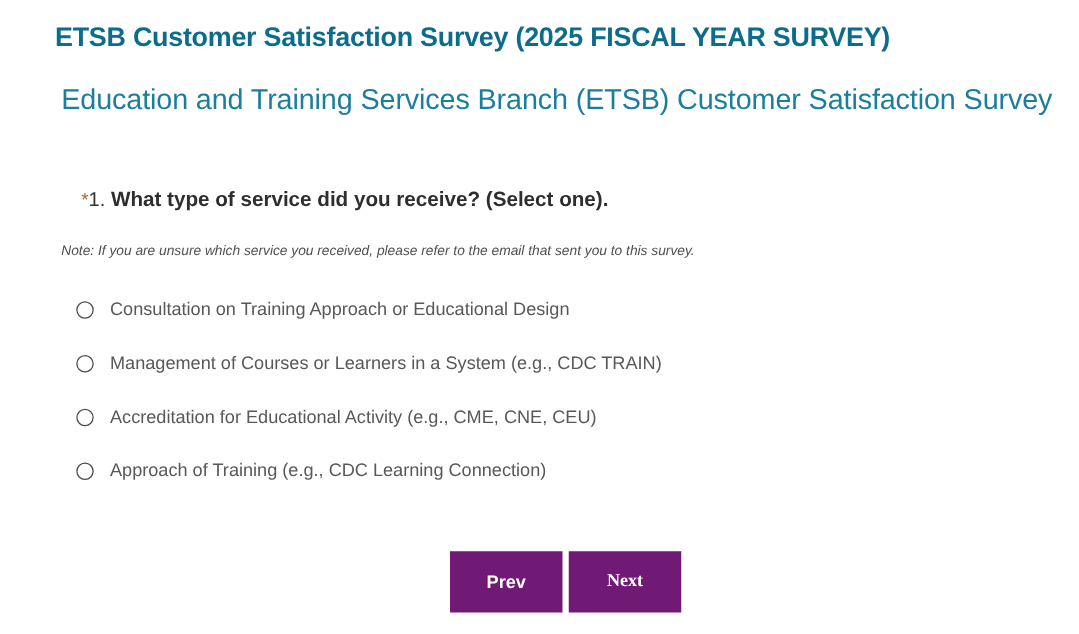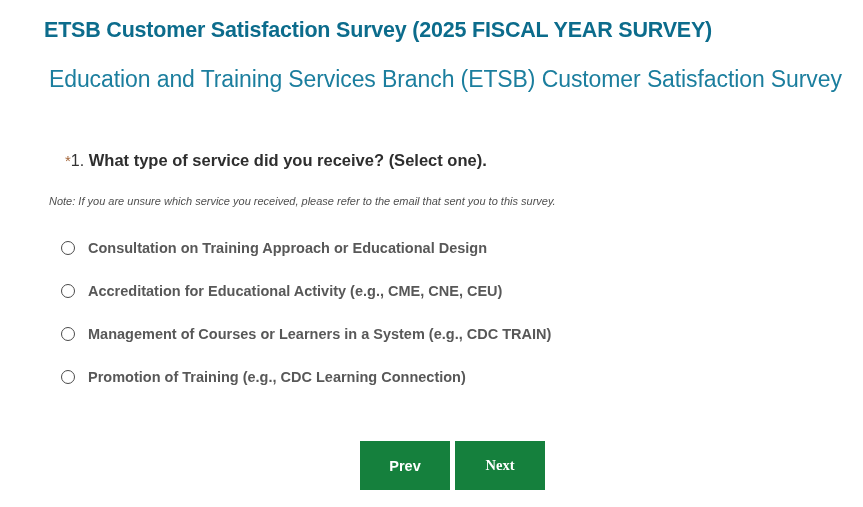--- a/index.html
+++ b/index.html
@@ -81,21 +81,20 @@
     font-style: italic;
     color: #4f4f4f;
     line-height: 26px;
     width: 790px;
   }
   .options-list {
     position: absolute;
     left: 61px;
     top: 238px;
     width: 700px;
-    font-weight: bold;
   }
   .option-row {
     display: flex;
     align-items: center;
     height: 20px;
     margin-bottom: 23px;
   }
   .option-row:last-child {
     margin-bottom: 0;
   }
@@ -117,21 +116,21 @@
   }
   .button-bar {
     position: absolute;
     left: 360px;
     top: 441px;
     display: flex;
   }
   .nav-button {
     width: 90px;
     height: 49px;
-    background: #15803d;
+    background: #701a75;
     color: #ffffff;
     font-size: 14.5px;
     font-weight: bold;
     border: none;
     padding: 4px;
     margin: 0;
     cursor: pointer;
     font-family: "Liberation Sans", sans-serif;
     display: flex;
     align-items: center;
@@ -160,31 +159,31 @@
 
   <div class="options-list">
 
     <div class="option-row">
       <span class="radio-circle"></span>
       <span class="option-label">Consultation on Training Approach or Educational Design</span>
     </div>
 
     <div class="option-row">
       <span class="radio-circle"></span>
+      <span class="option-label">Management of Courses or Learners in a System (e.g., CDC TRAIN)</span>
+    </div>
+
+    <div class="option-row">
+      <span class="radio-circle"></span>
       <span class="option-label">Accreditation for Educational Activity (e.g., CME, CNE, CEU)</span>
     </div>
 
     <div class="option-row">
       <span class="radio-circle"></span>
-      <span class="option-label">Management of Courses or Learners in a System (e.g., CDC TRAIN)</span>
-    </div>
-
-    <div class="option-row">
-      <span class="radio-circle"></span>
-      <span class="option-label">Promotion of Training (e.g., CDC Learning Connection)</span>
+      <span class="option-label">Approach of Training (e.g., CDC Learning Connection)</span>
     </div>
 
   </div>
 
   <div class="button-bar">
     <button class="nav-button">Prev</button>
     <button class="nav-button">Next</button>
   </div>
 
 </div>

